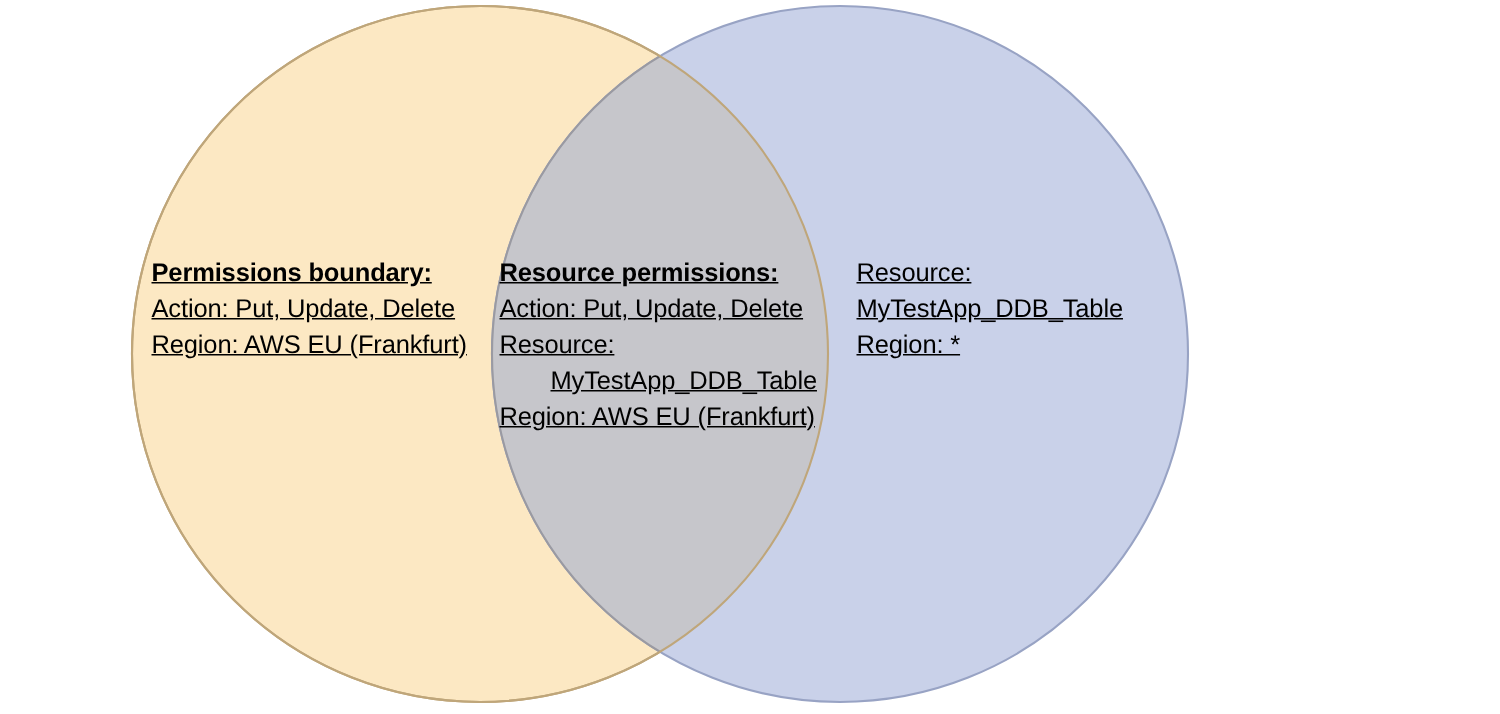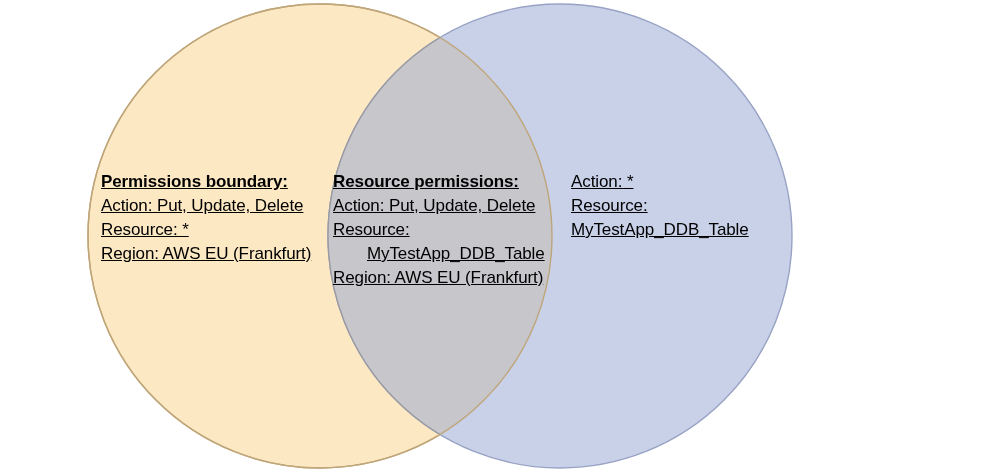--- a/index.html
+++ b/index.html
@@ -87,31 +87,30 @@
     <g clip-path="url(#clip-left-circle)">
       <circle cx="560" cy="236" r="232" fill="#c6c6cb" stroke="#9a9aa2" stroke-width="1.4"></circle>
     </g>
 
     <circle cx="320" cy="236" r="232" fill="none" stroke="#bfa67a" stroke-width="1.4"></circle>
   </svg>
 
   <div class="text-block" id="block-permissions-boundary">
     <span class="block-heading">Permissions boundary:</span>
     <span class="block-line">Action: Put, Update, Delete</span>
-    <span class="block-line">Resource:  *</span>
     <span class="block-line">Region: AWS EU (Frankfurt)</span>
   </div>
 
   <div class="text-block" id="block-effective-permissions">
     <span class="block-heading">Resource permissions:</span>
     <span class="block-line">Action: Put, Update, Delete</span>
     <span class="block-line">Resource:</span>
     <span class="block-line indent">MyTestApp_DDB_Table</span>
     <span class="block-line">Region: AWS EU (Frankfurt)</span>
   </div>
 
   <div class="text-block" id="block-iam-permissions-policy">
-    <span class="block-line">Action: *</span>
     <span class="block-line">Resource:</span>
     <span class="block-line">MyTestApp_DDB_Table</span>
+    <span class="block-line">Region: *</span>
   </div>
 
 </div>
 
 </body></html>

